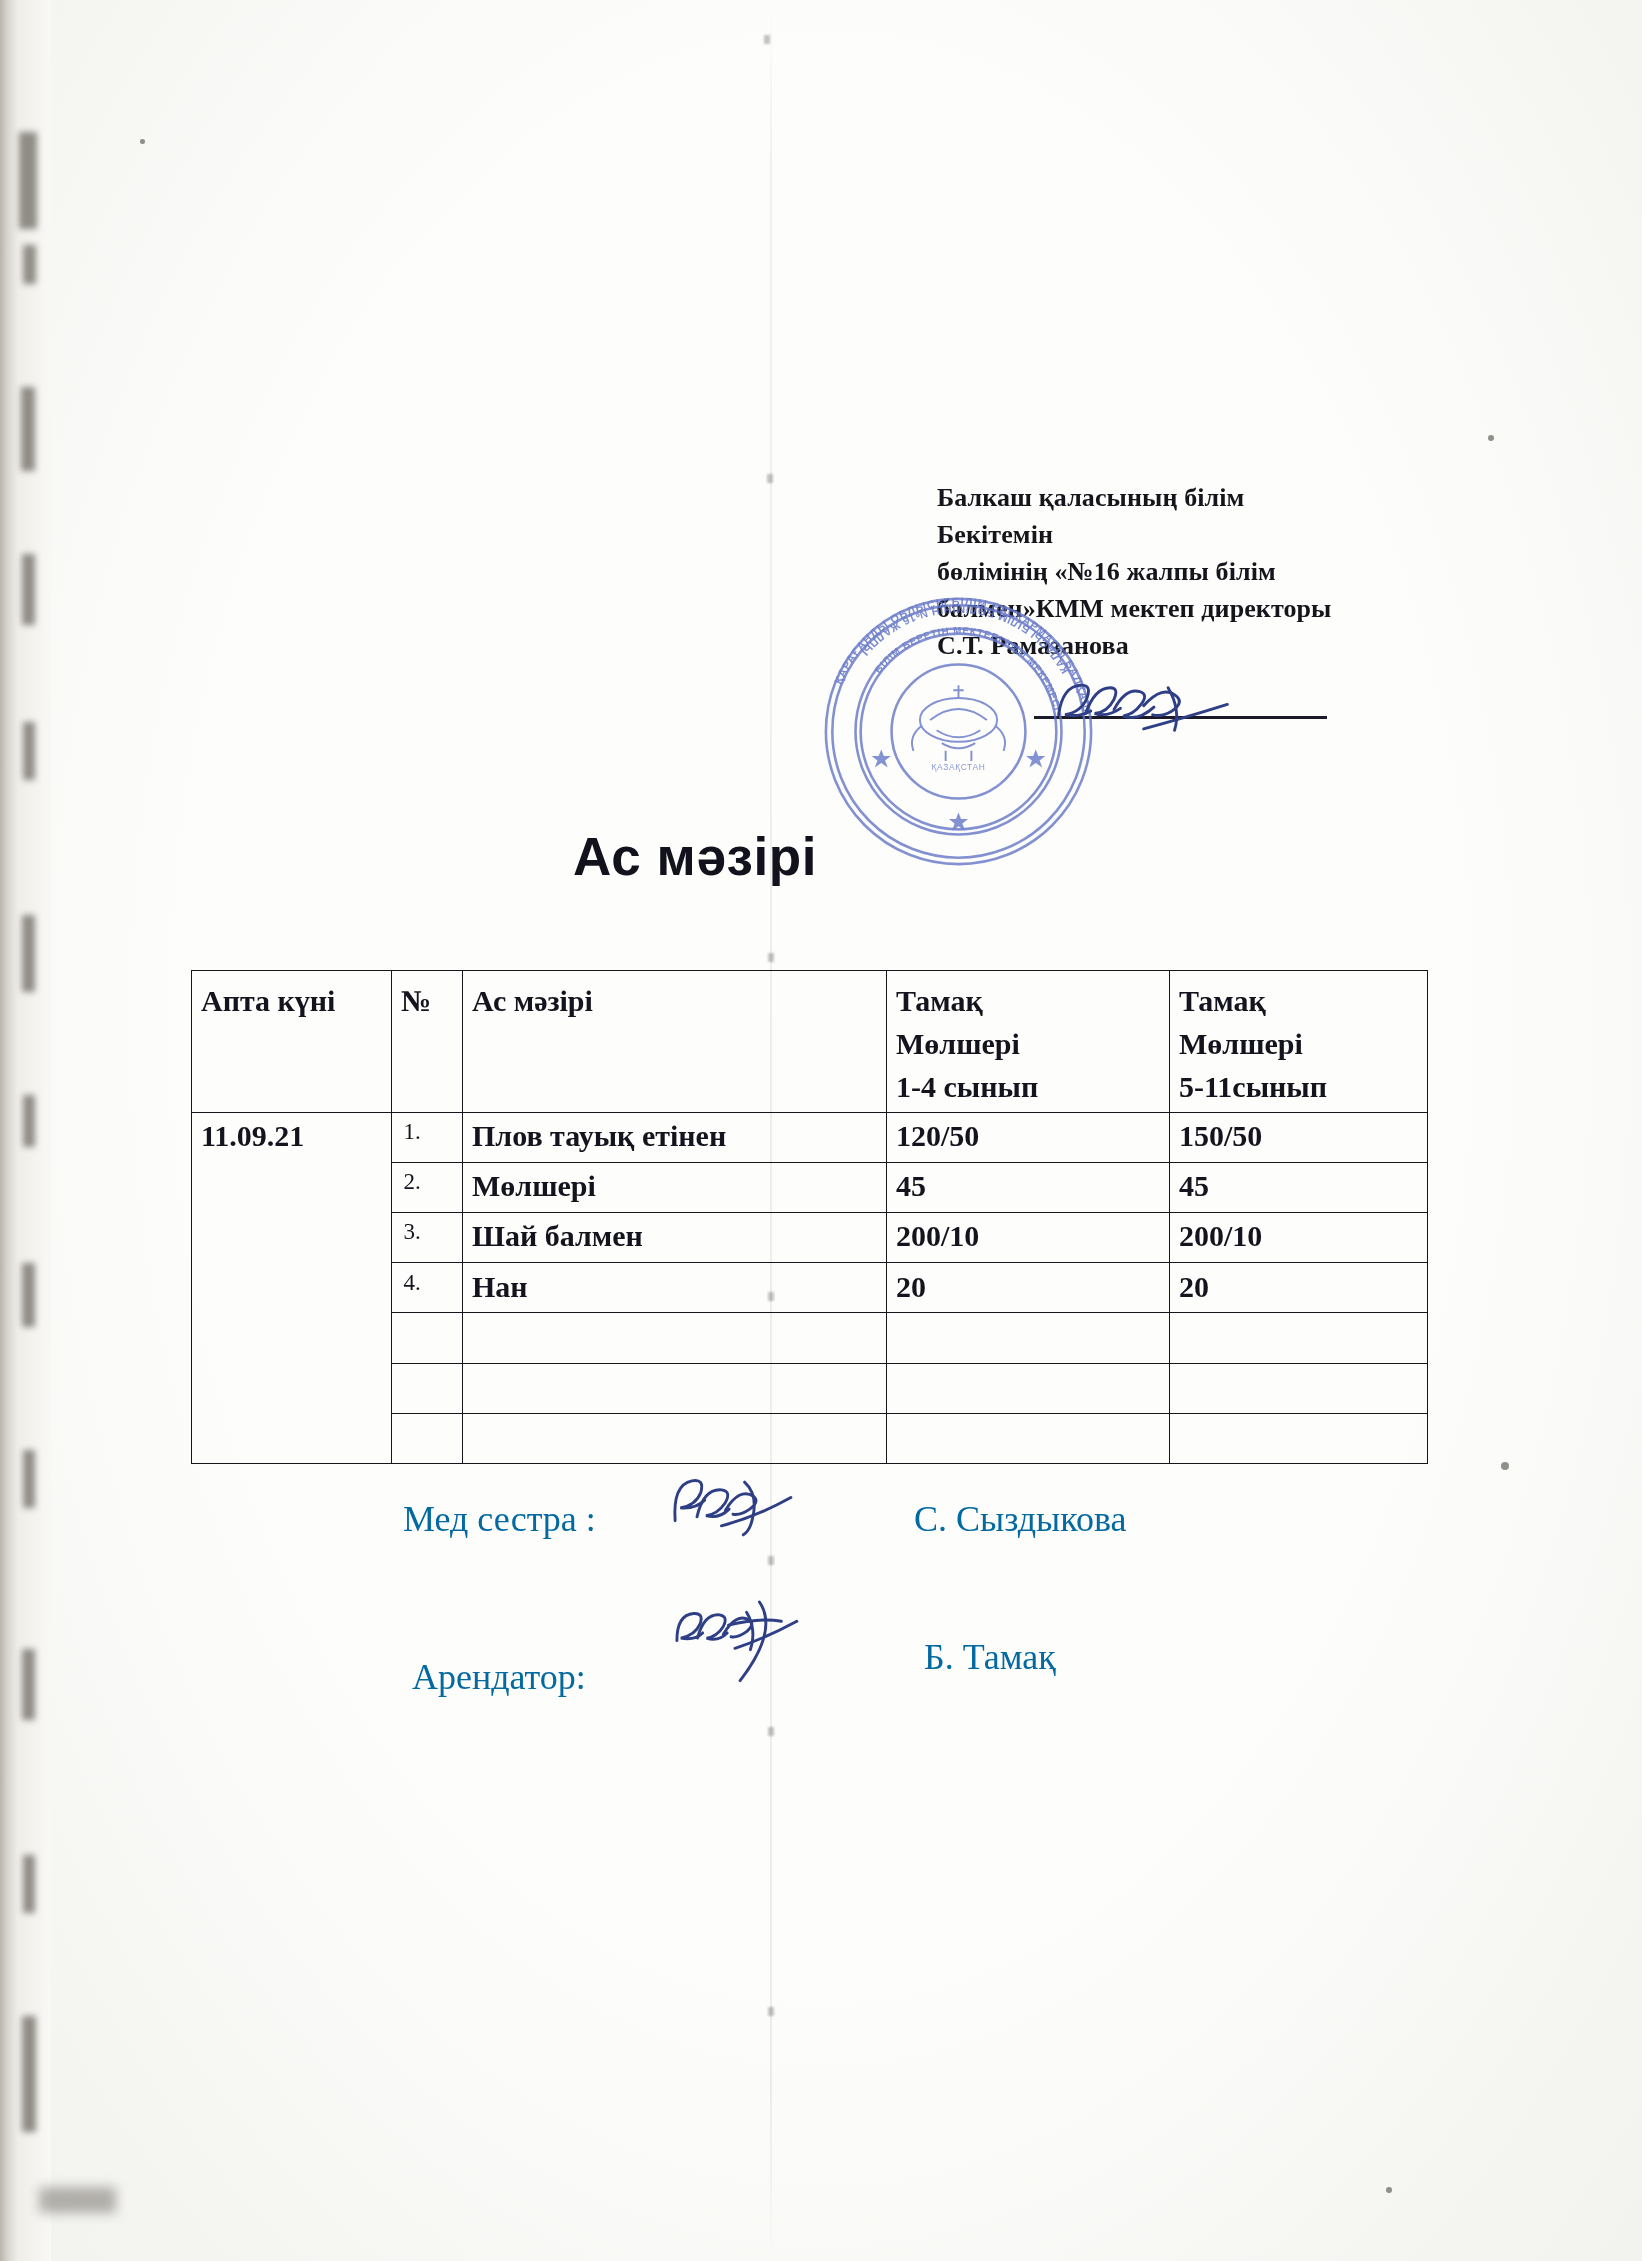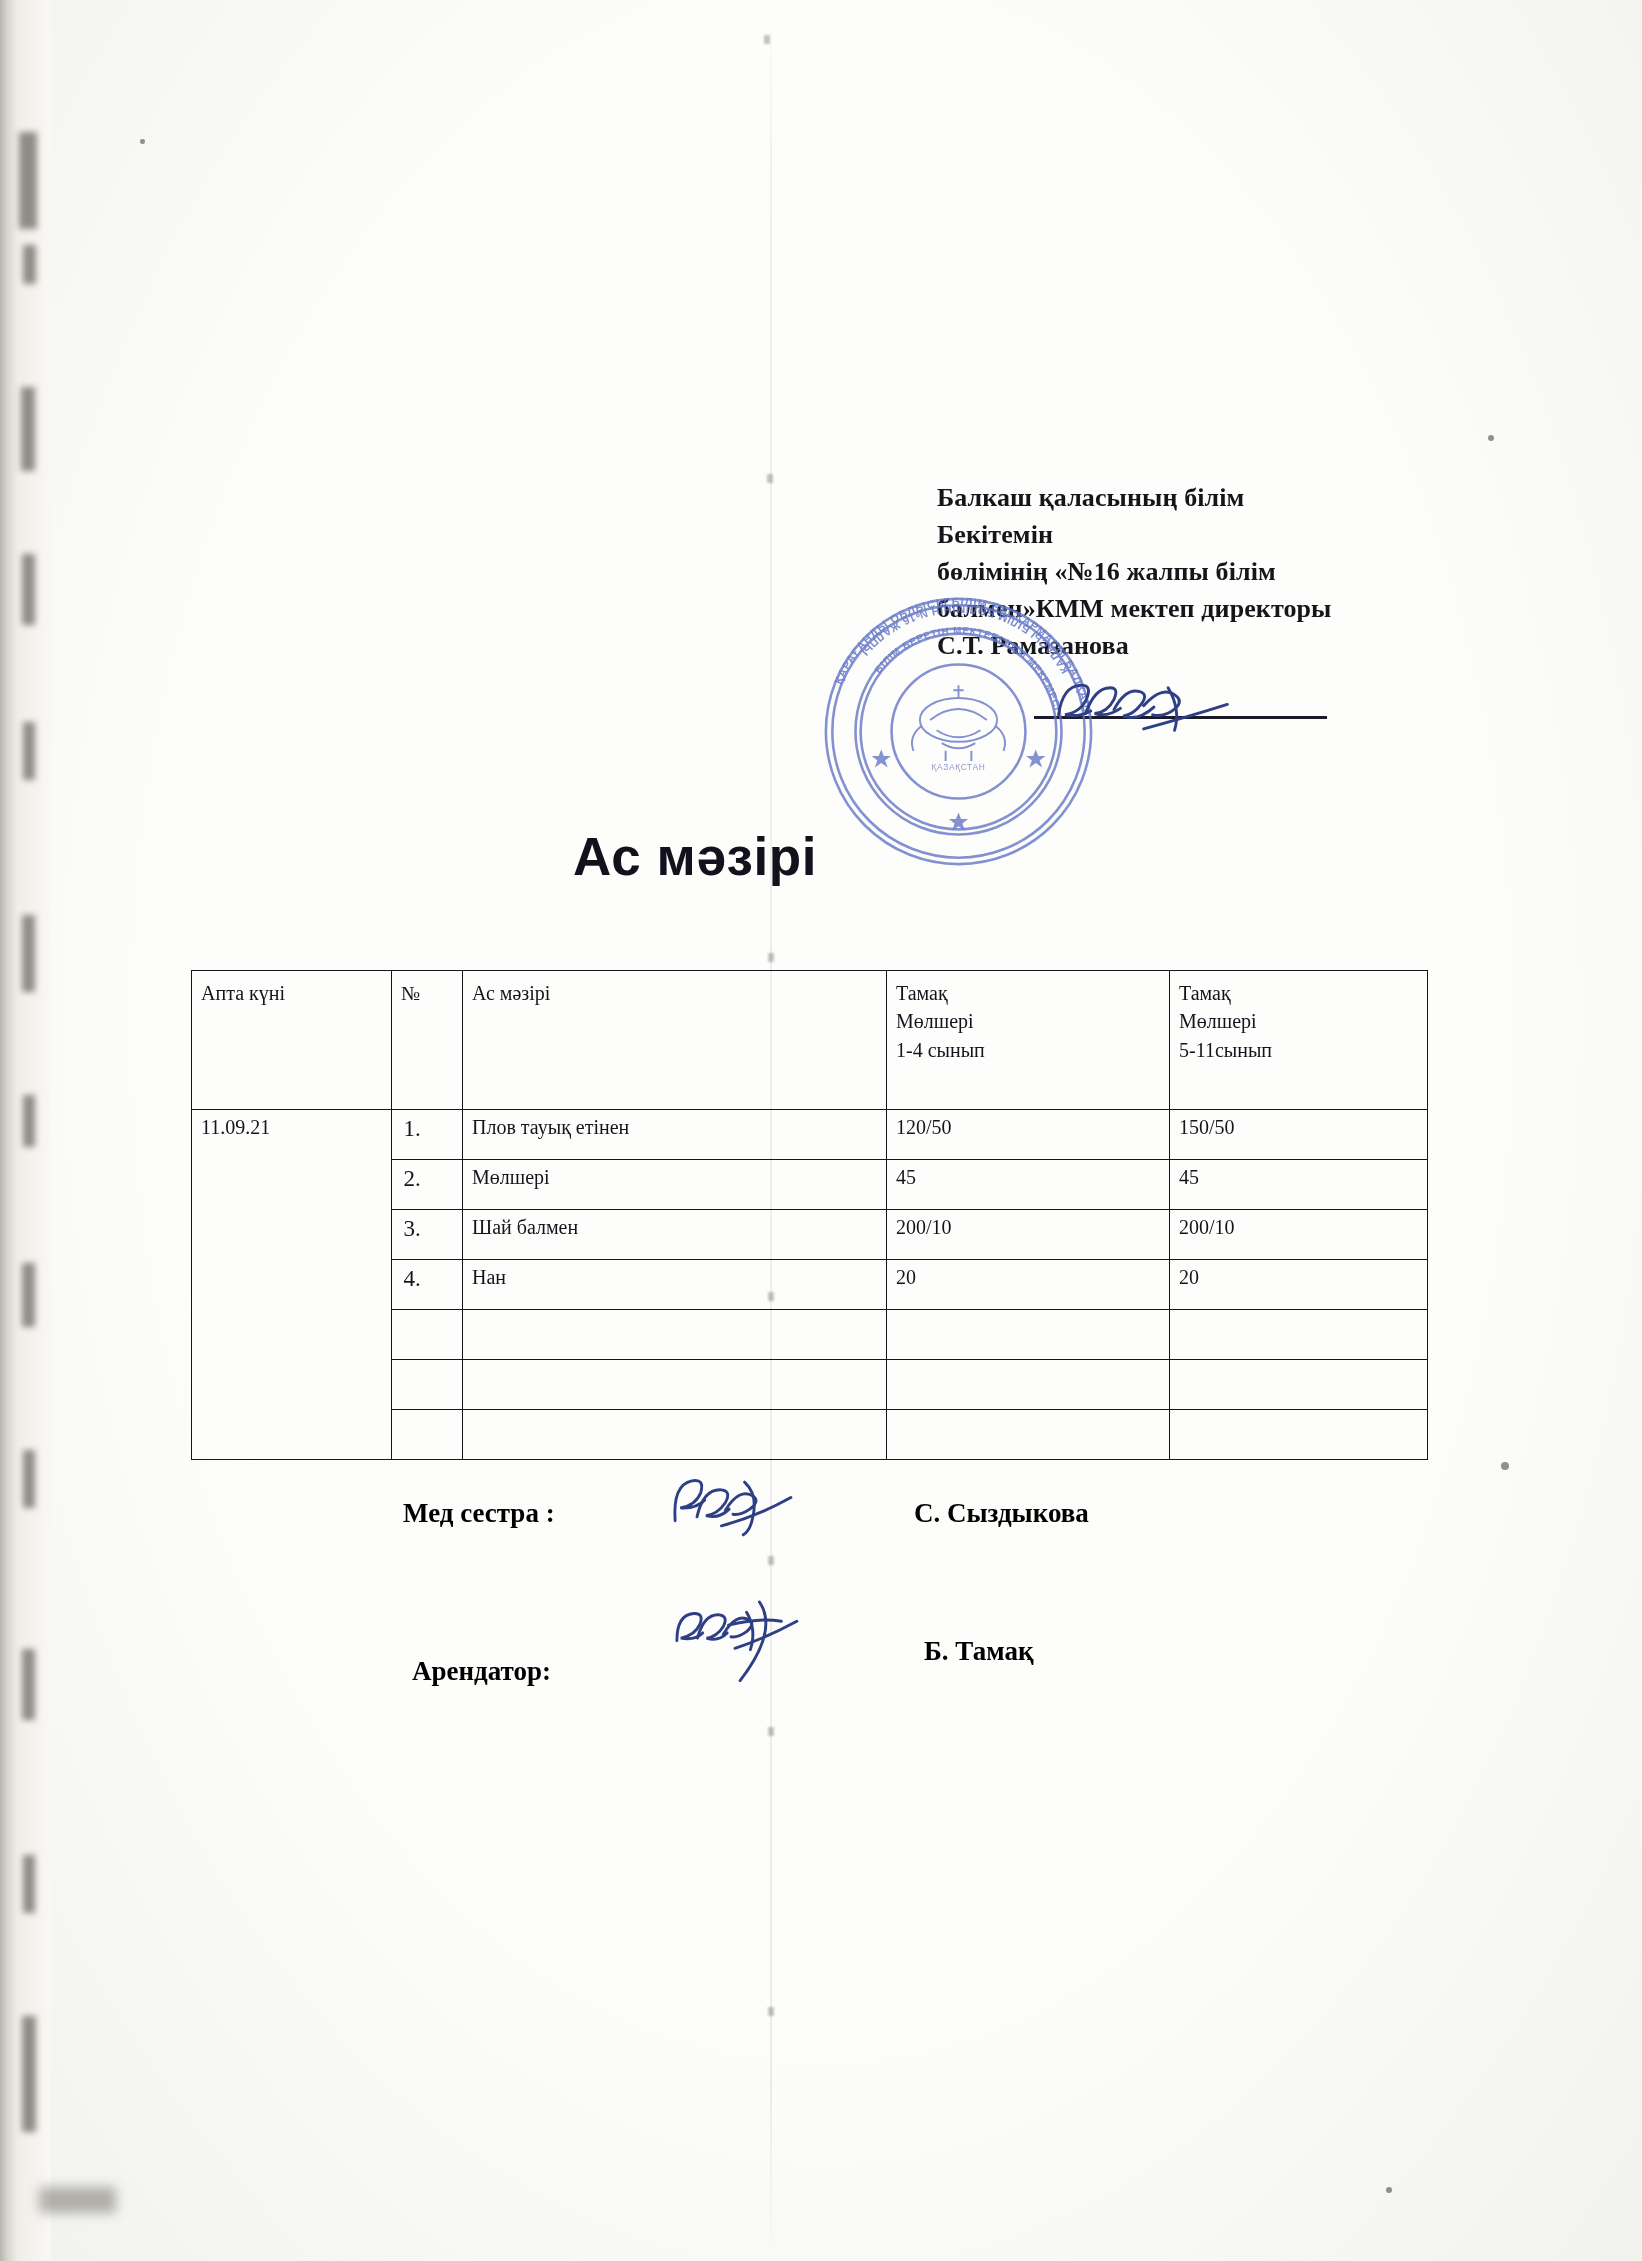--- a/index.html
+++ b/index.html
@@ -134,22 +134,22 @@
     position: absolute;
     left: 191px;
     top: 970px;
     width: 1236px;
     border-collapse: collapse;
     table-layout: fixed;
   }
   table.menu td, table.menu th {
     border: 1.9px solid #15151c;
     padding: 3.9px 9px;
-    font-size: 20px;
-    font-weight: normal;
+    font-size: 30px;
+    font-weight: bold;
     vertical-align: top;
     color: #14141e;
     text-align: left;
     background: transparent;
   }
   table.menu .c-day   { width: 200px; }
   table.menu .c-num   { width: 71px; }
   table.menu .c-dish  { width: 424px; }
   table.menu .c-p1    { width: 283px; }
   table.menu .c-p2    { width: 258px; }
@@ -169,23 +169,23 @@
     font-weight: normal;
     font-size: 23px;
     padding-left: 11.6px;
   }
   table.menu td.empty { height: 40px; }
   .day-cell { font-size: 26px; }
 
   
   .sig-row {
     position: absolute;
-    font-size: 27px;
-    font-weight: bold;
-    color: #000000;
+    font-size: 36px;
+    font-weight: normal;
+    color: #0369a1;
     white-space: nowrap;
   }
   .sig-role-1 { left: 403px; top: 1498px; }
   .sig-name-1 { left: 914px; top: 1498px; }
   .sig-role-2 { left: 412px; top: 1656px; }
   .sig-name-2 { left: 924px; top: 1636px; }
 
   .hand1 {
     position: absolute;
     left: 657px;

